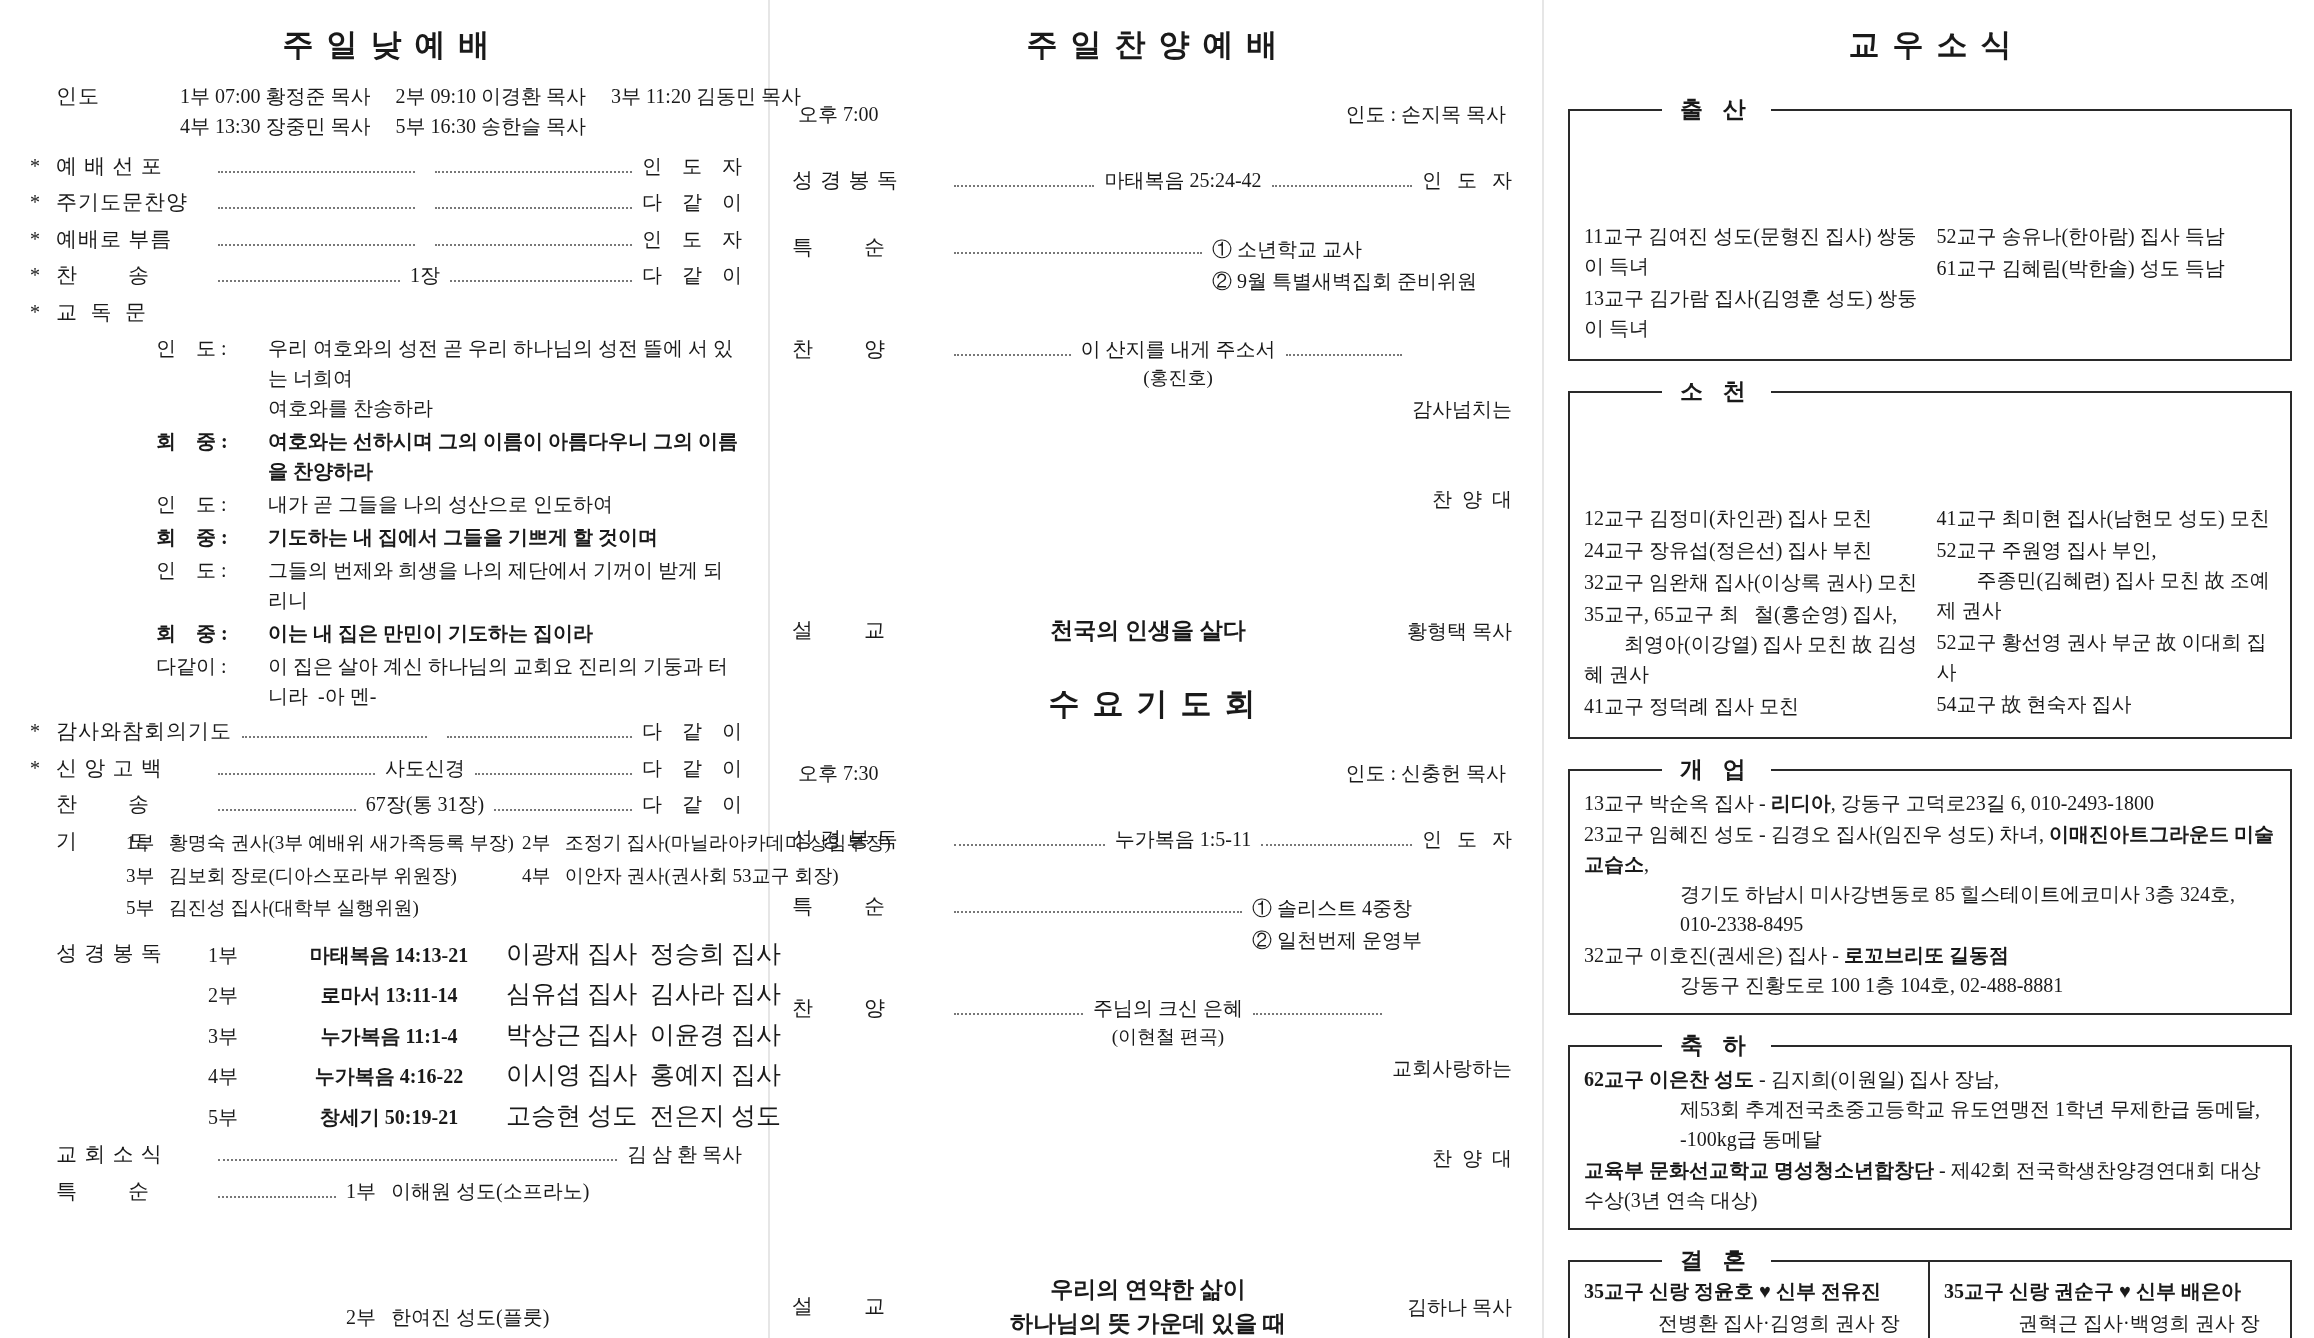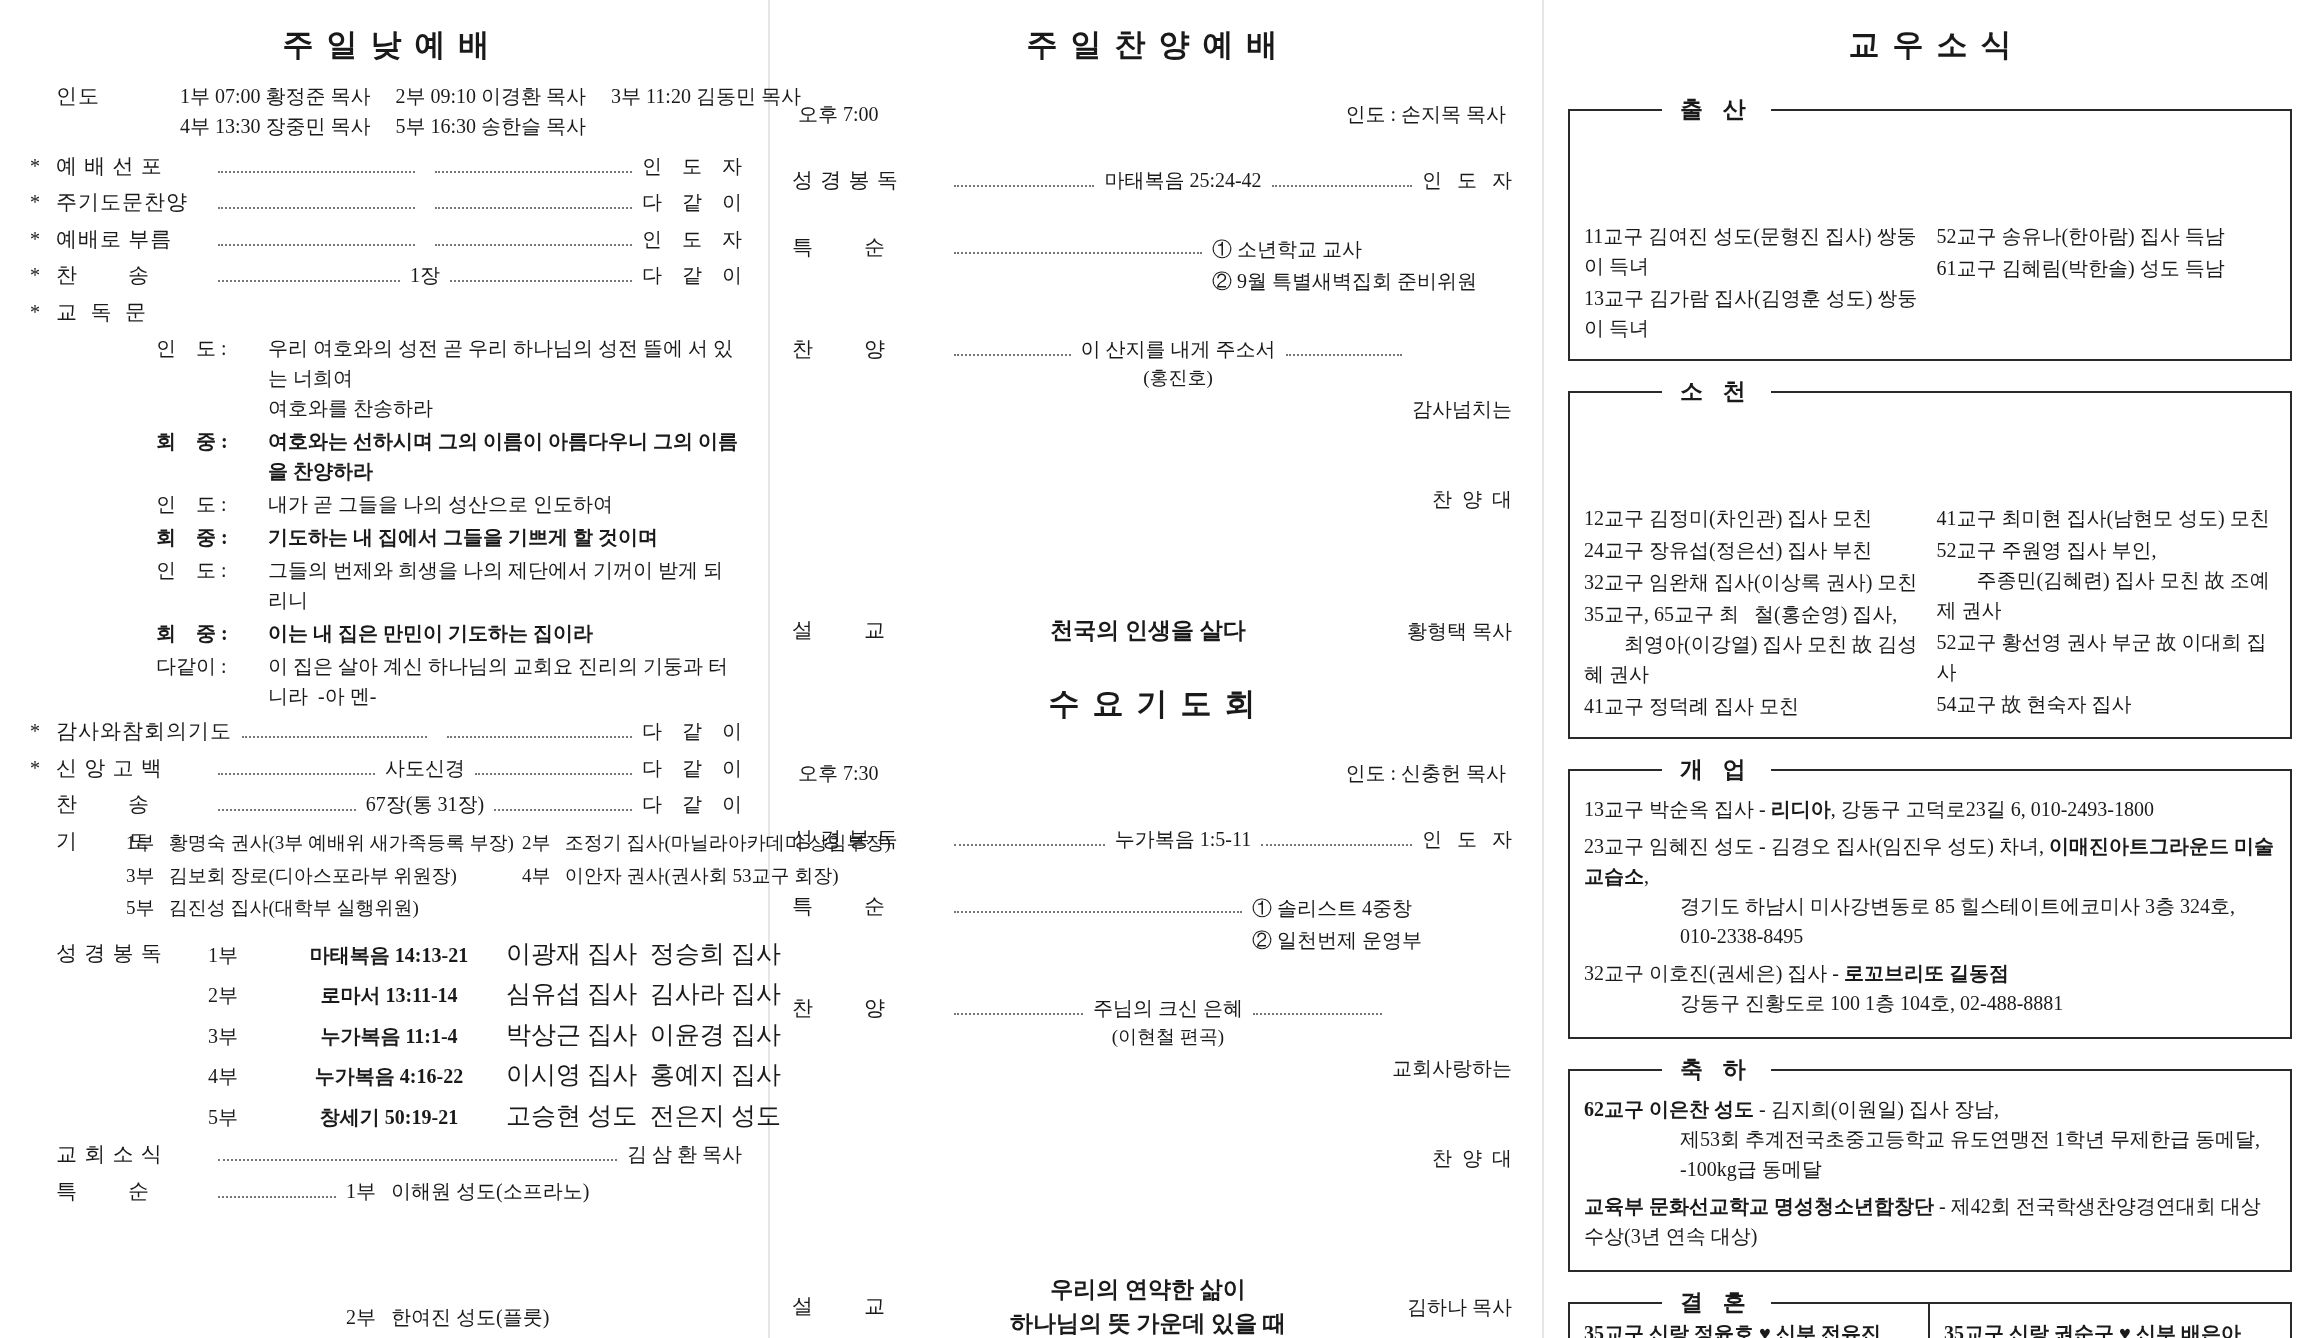--- a/index.html
+++ b/index.html
@@ -60,21 +60,21 @@
   .praise-sub { font-size:19px;font-family:Liberation Serif, serif; }
   .praise-right { text-align:right; white-space:pre; }
   .serm-mid { display:flex; align-items:center; margin:40px 0 30px; }
   .serm-mid-title { flex:1; text-align:center; font-weight:bold; font-size:23px; white-space:pre-wrap; line-height:1.45; }
 
   
   .nbox { position:relative; border:2px solid #2a2a2a; margin-top:30px; padding:16px 14px 12px; }
   .nbox-t { position:absolute; top:-18px; left:92px; background:#fff; padding:0 18px; font-weight:bold; font-size:23px; letter-spacing:7px; white-space:pre; }
   .nbox .cols2 { display:grid; grid-template-columns:1.02fr 1fr; column-gap:6px; }
   .nbox .cols2 div { white-space:pre-wrap; margin:2px 0; }
-  .entry { margin:7px 0; }
+  .entry { margin:1px 0; }
   .entry .b { font-weight:bold; }
   .line2 { margin-left:96px; white-space:pre-wrap; }
   .line2:empty { display:none; }
 
   .wed { padding:0; }
   .wed-grid { display:grid; grid-template-columns:1fr 1fr; }
   .wed-cell { padding:12px 14px 14px; }
   .wed-cell.br { border-right:2px solid #2a2a2a; }
   .wed-cell.bb { border-bottom:2px solid #2a2a2a; }
   .wed-head { font-weight:bold; margin-bottom:4px; }

